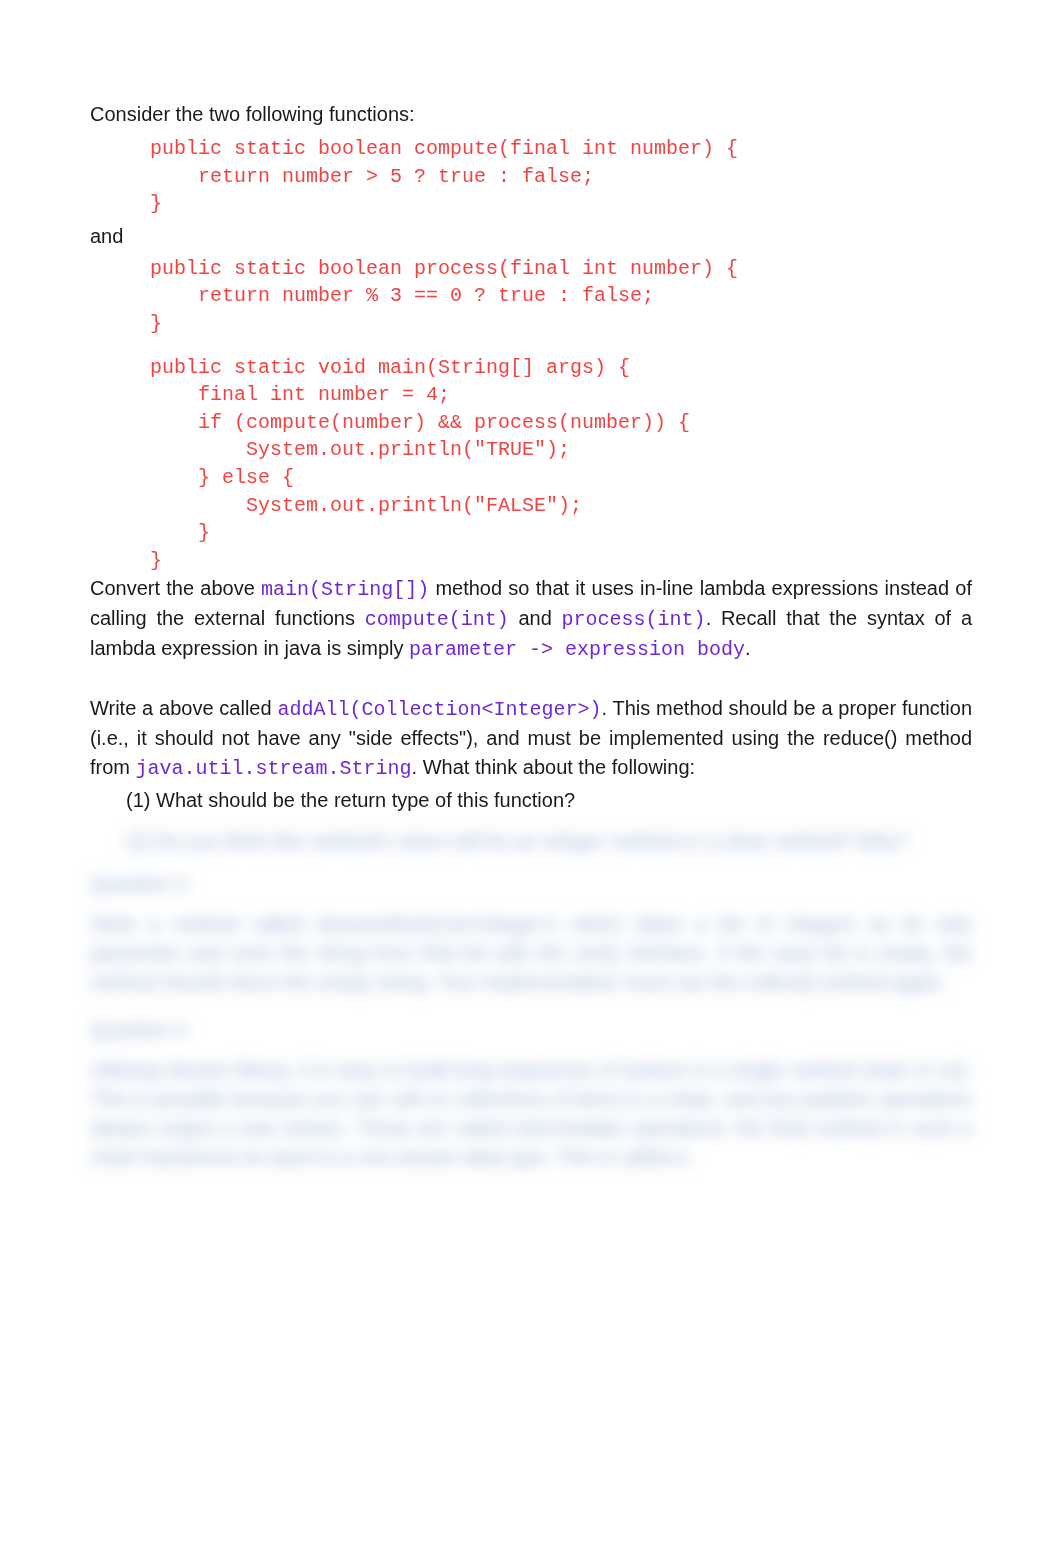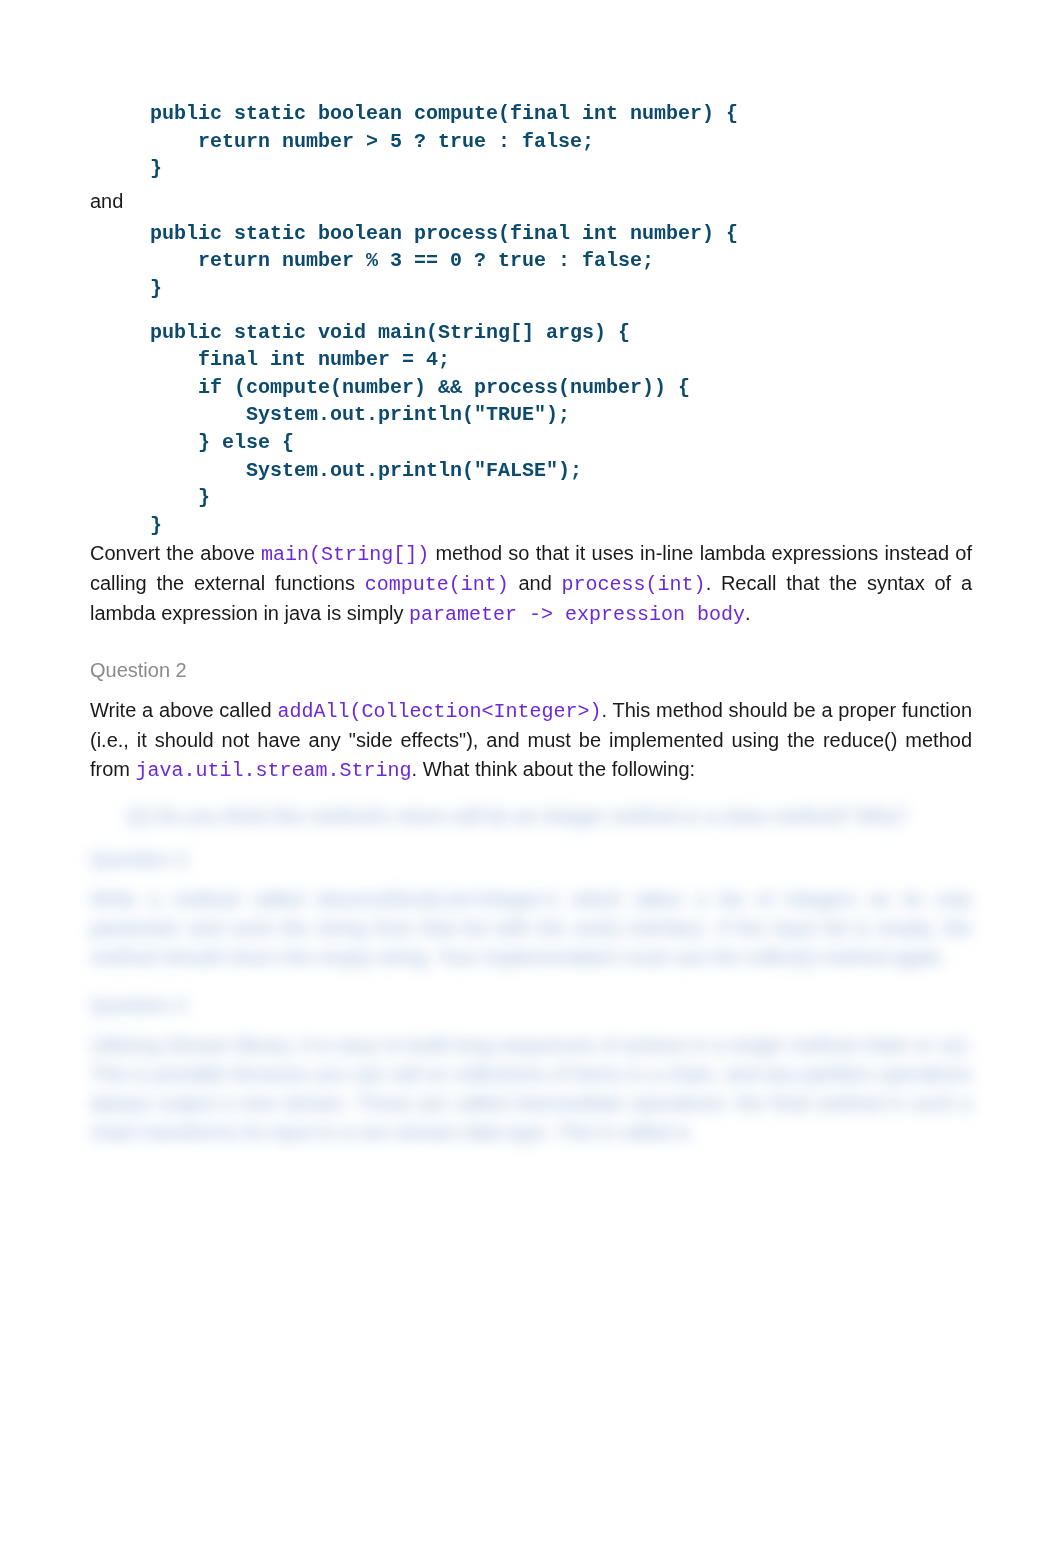--- a/index.html
+++ b/index.html
@@ -23,25 +23,24 @@
     color: #1a1a1a;
     font-size: 20px;
     line-height: 1.45;
     margin: 0 0 6px 0;
   }
   .justify {
     text-align: justify;
   }
   .code {
     font-family: "Courier New", Courier, monospace;
-    color: #0c4a6e;
+    color: #ef4444;
     font-size: 20px;
     white-space: pre;
     line-height: 1.38;
-    font-weight: bold;
   }
   .code-block {
     margin: 0 0 0 60px;
   }
   .code-inline {
     font-family: "Courier New", Courier, monospace;
     color: #6d28d9;
   }
   .and {
     margin: 4px 0 4px 0;
@@ -60,20 +59,21 @@
     user-select: none;
   }
   .blur-wrap { filter: blur(5px); padding-top:10px;}
 </style>
 </head>
 <body>
 
 <div class="page">
 
 
+  <p class="body-text">Consider the two following functions:</p>
   <div class="code code-block">public static boolean compute(final int number) {
     return number &gt; 5 ? true : false;
 }</div>
 
   <p class="body-text and">and</p>
 
   <div class="code code-block">public static boolean process(final int number) {
     return number % 3 == 0 ? true : false;
 }</div>
 
@@ -87,26 +87,26 @@
         System.out.println("FALSE");
     }
 }</div>
 
   <p class="body-text justify">
     <span>Convert the above </span><span class="code-inline">main(String[])</span><span> method so that it uses in-line lambda expressions instead of calling the external functions </span><span class="code-inline">compute(int)</span><span> and </span><span class="code-inline">process(int)</span><span>. Recall that the syntax of a lambda expression in java is simply </span><span class="code-inline">parameter -&gt; expression body</span><span>.</span>
   </p>
 
   <div class="sep"></div>
 
-  <p class="qheading">Question 2</p>
 
   <p class="body-text justify">
     <span>Write a above called </span><span class="code-inline">addAll(Collection&lt;Integer&gt;)</span><span>. This method should be a proper function (i.e., it should not have any "side effects"), and must be implemented using the reduce() method from </span><span class="code-inline">java.util.stream.String</span><span>. What think about the following:</span>
   </p>
 
+  <p class="list-item">(1) What should be the return type of this function?</p>
 
   <div class="blur-wrap">
     <p class="list-item blurred">(2) Do you think this method's return will be an Integer method or a class method? Why?</p>
 
     <div class="sep-sm"></div>
     <p class="qheading blurred">Question 3</p>
     <p class="body-text justify blurred">Write a method called descendSort(List&lt;Integer&gt;) which takes a list of integers as its only parameter and sorts the string from that list with the sort() interface. If the input list is empty, the method should return the empty string. Your implementation must use the collect() method again.</p>
 
     <div class="sep-sm"></div>
     <p class="qheading blurred">Question 4</p>

